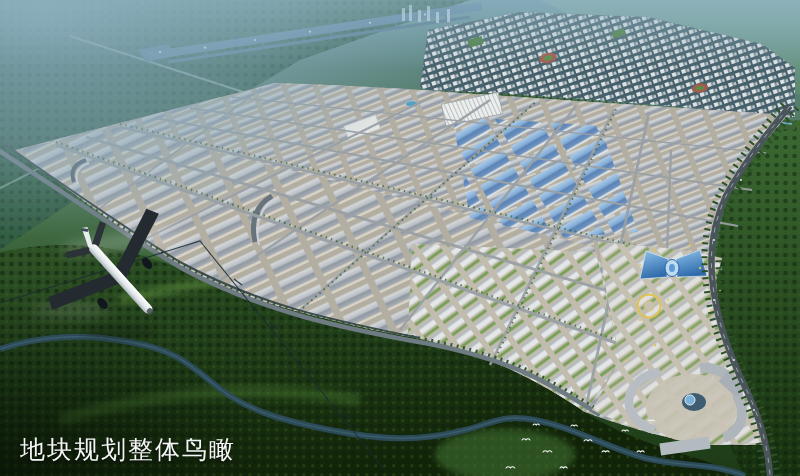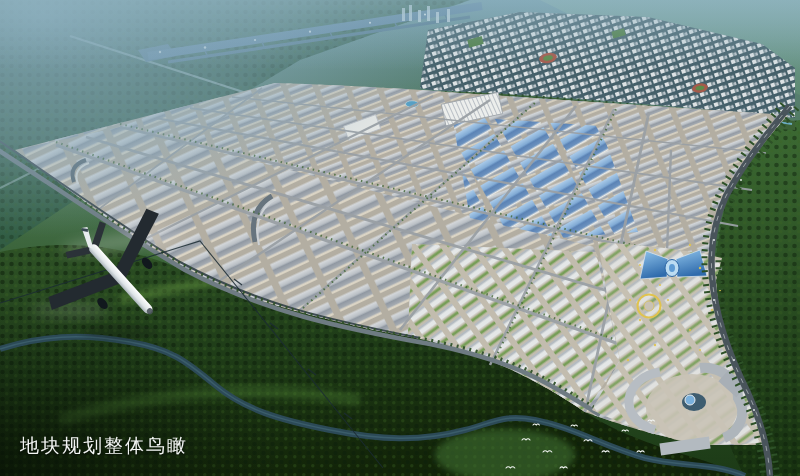--- a/index.html
+++ b/index.html
@@ -1,19 +1,19 @@
 <!DOCTYPE html>
 <html style="--haze: #85a9b8; --forest_dark: #16280f; --forest_mid: #2e5224; --forest_light: #5d8f3c; --ground: #b3aea2; --roof_gray: #9aa1a8; --roof_light: #d6d9dc; --wall: #ddd6c6; --roof_blue: #6f9cc8; --glass_blue: #3f7fc1; --road: #9aa0a5; --asphalt: #49545b; --river: #2c4a57; --runway: #5e83a0; --residential_base: #45606a; --accent_yellow: #e0c34e; --track_red: #a55a4b; --white: #f4f6f5;"><head>
 <meta charset="utf-8">
 <style>
   html,body{margin:0;padding:0;background:#111;}
   .stage{position:relative;width:800px;height:476px;overflow:hidden;background:#1c3a16;
          font-family:"DejaVu Sans","Liberation Sans",sans-serif;}
   .stage svg{position:absolute;left:0;top:0;}
-  .caption{position:absolute;left:20px;top:433px;font-size:19px;letter-spacing:2px;
+  .caption{position:absolute;left:20px;top:433px;font-size:25px;letter-spacing:2px;
            color:var(--white,#f4f6f5);text-shadow:0 1px 3px rgba(0,0,0,.65);
            font-weight:500;user-select:none;}
 </style>
 </head>
 <body>
 
 <div class="stage">
 <svg width="800" height="476" viewBox="0 0 800 476">
 <defs>
   <linearGradient id="gBg" x1="0" y1="0" x2="0" y2="1">

